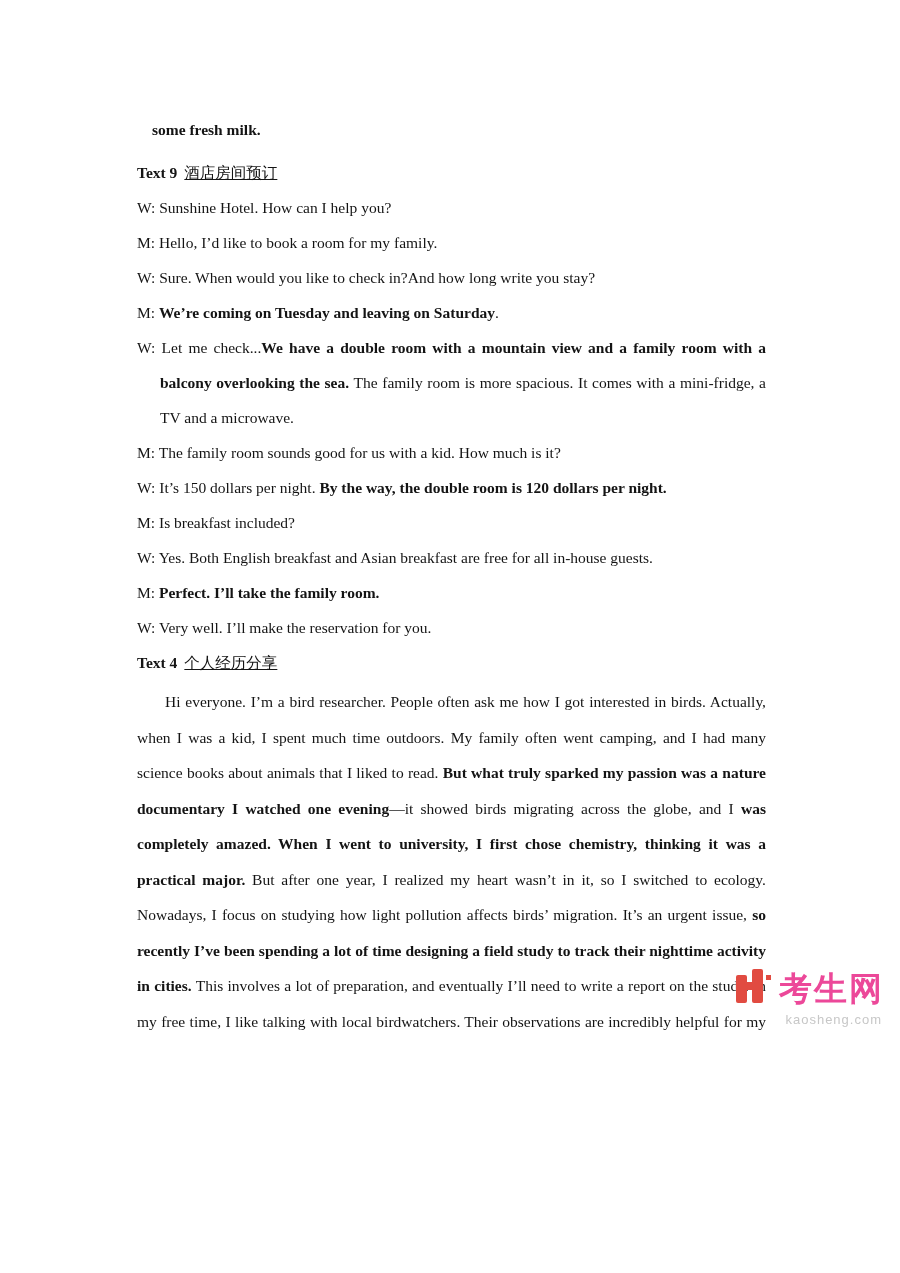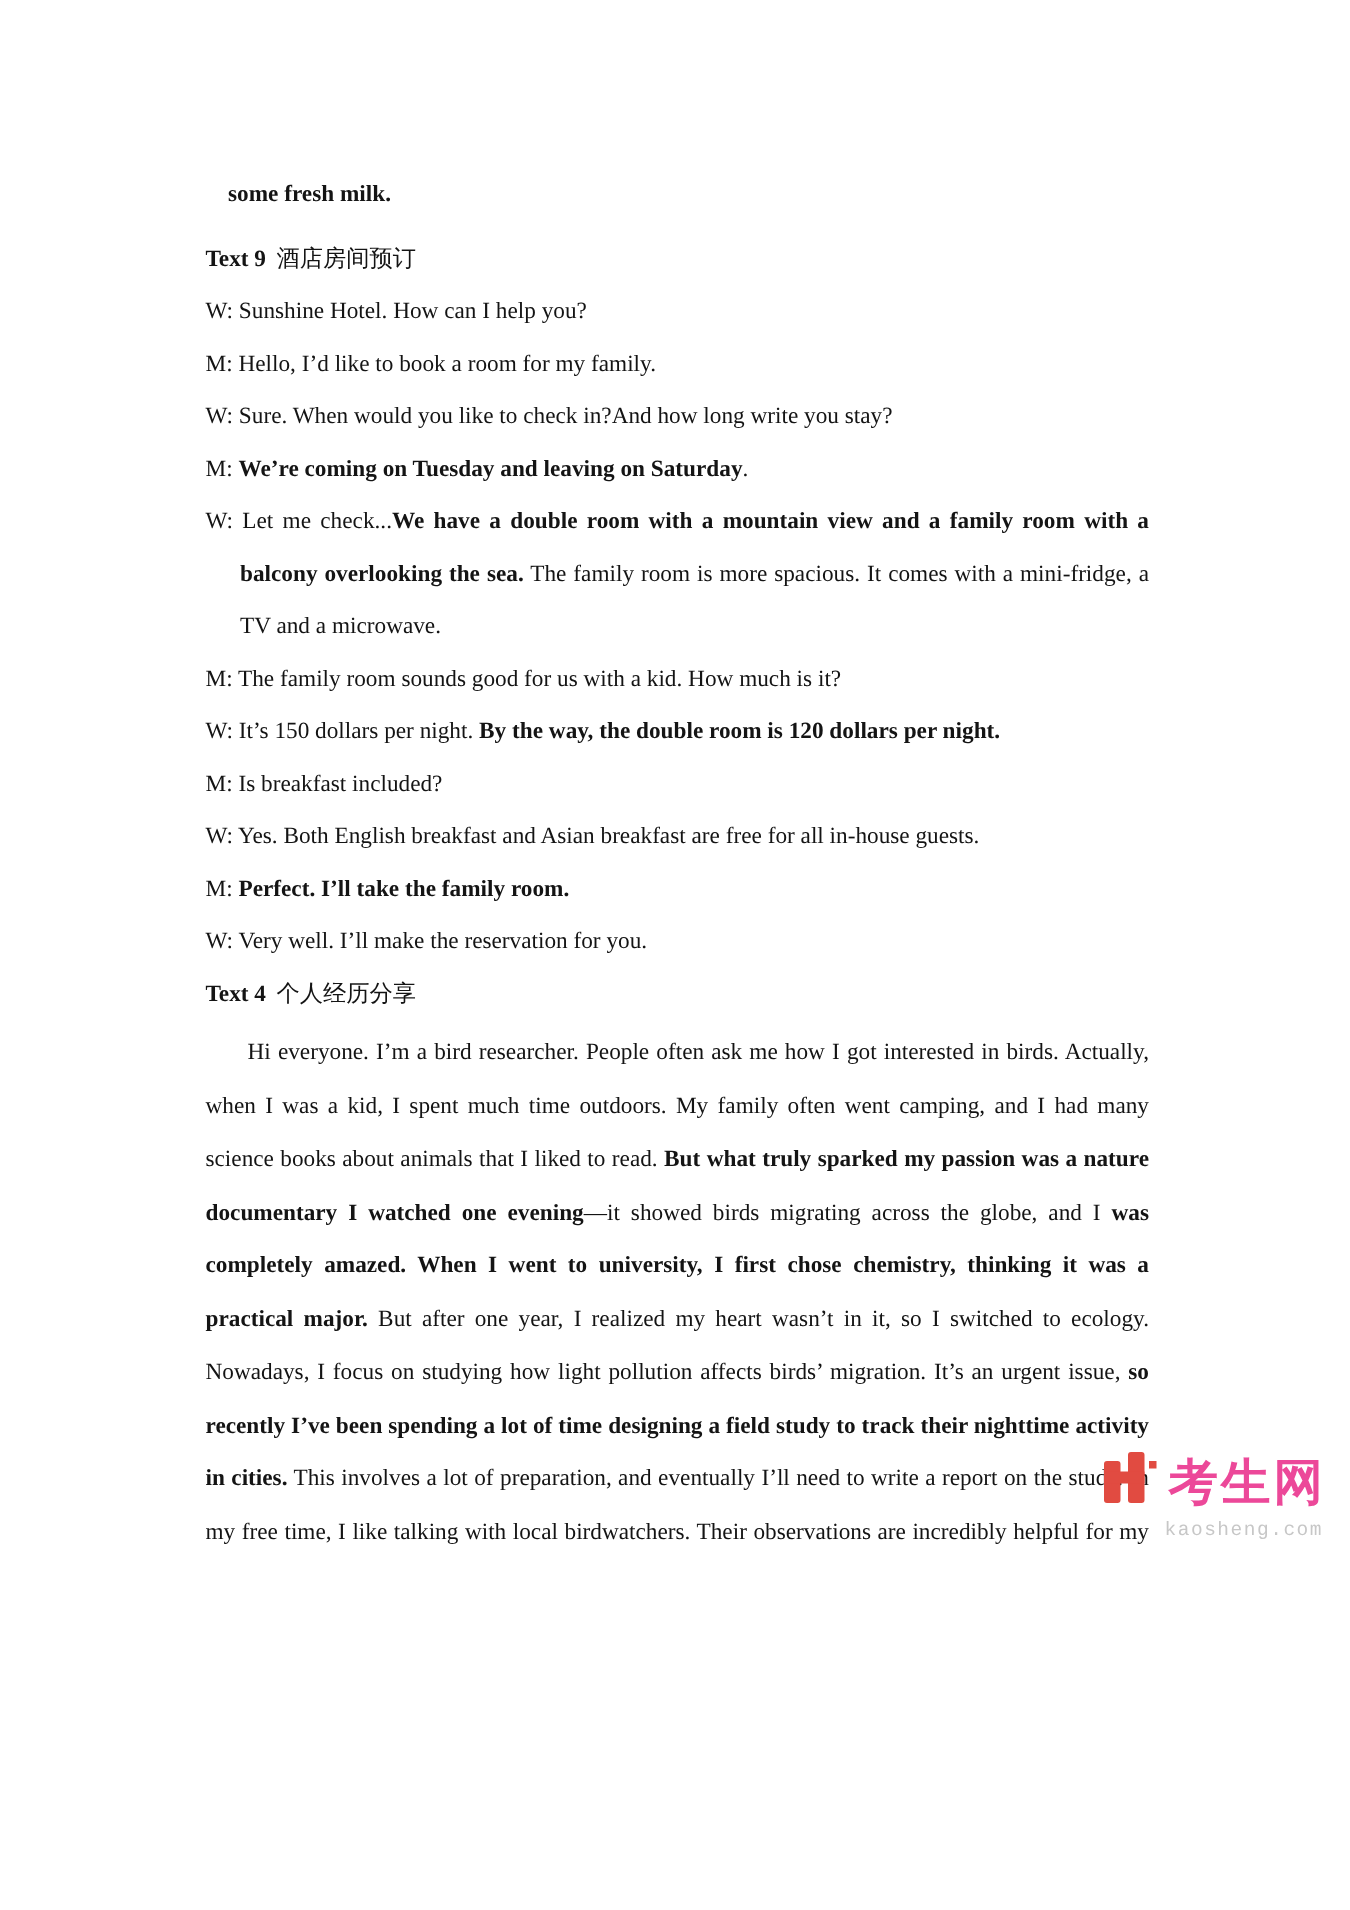--- a/index.html
+++ b/index.html
@@ -29,20 +29,21 @@
     padding-left: 15px;
     line-height: 35px;
     font-weight: bold;
   }
   .heading { margin: 0; line-height: 35px; }
   .heading.mt8 { margin-top: 8px; }
   .heading .en { font-weight: bold; }
   .cn {
     font-family: "Liberation Sans", "DejaVu Sans", sans-serif;
     margin-left: 7px;
+    text-decoration: underline;
   }
   .line {
     margin: 0;
     line-height: 35px;
     padding-left: 23px;
     text-indent: -23px;
     text-align: justify;
   }
   .b { font-weight: bold; }
   .para {
@@ -90,21 +91,21 @@
   .wm-mark { display: inline-block; margin-right: 6px; }
   .wm-name {
     font-family: "Liberation Sans", "DejaVu Sans", sans-serif;
     font-size: 33px;
     font-weight: bold;
     letter-spacing: 2px;
     line-height: 1;
   }
   .wm-domain {
     text-align: right;
-    font-family: Liberation Mono, monospace;
+    font-family: Liberation Sans, sans-serif;
     font-size: 13px;
     letter-spacing: 1px;
     margin-top: 2px;
     padding-right: 2px;
   }
 </style>
 </head>
 <body>
 
 <div class="page">

